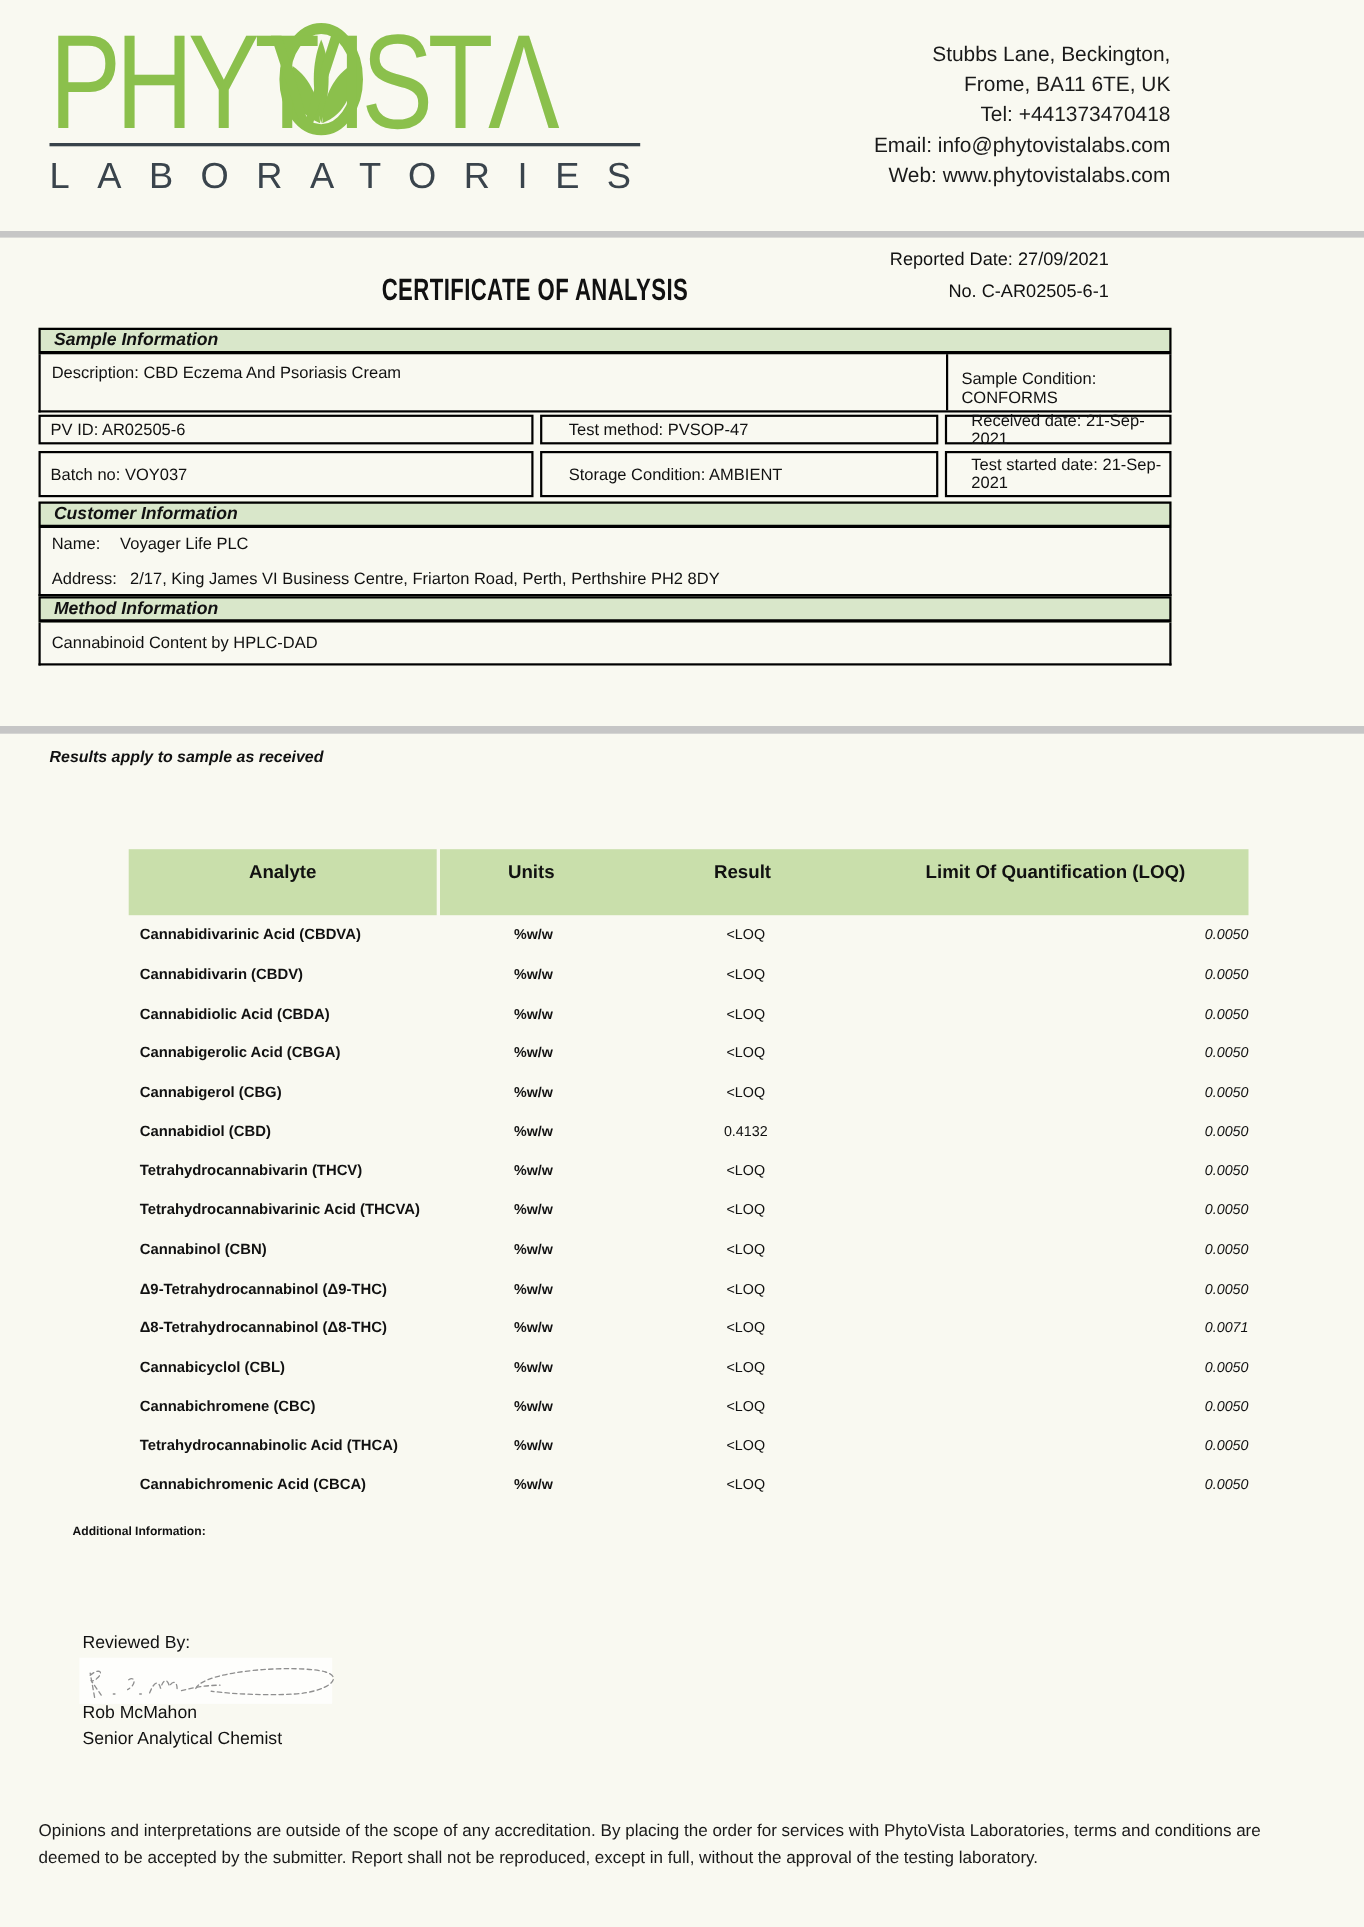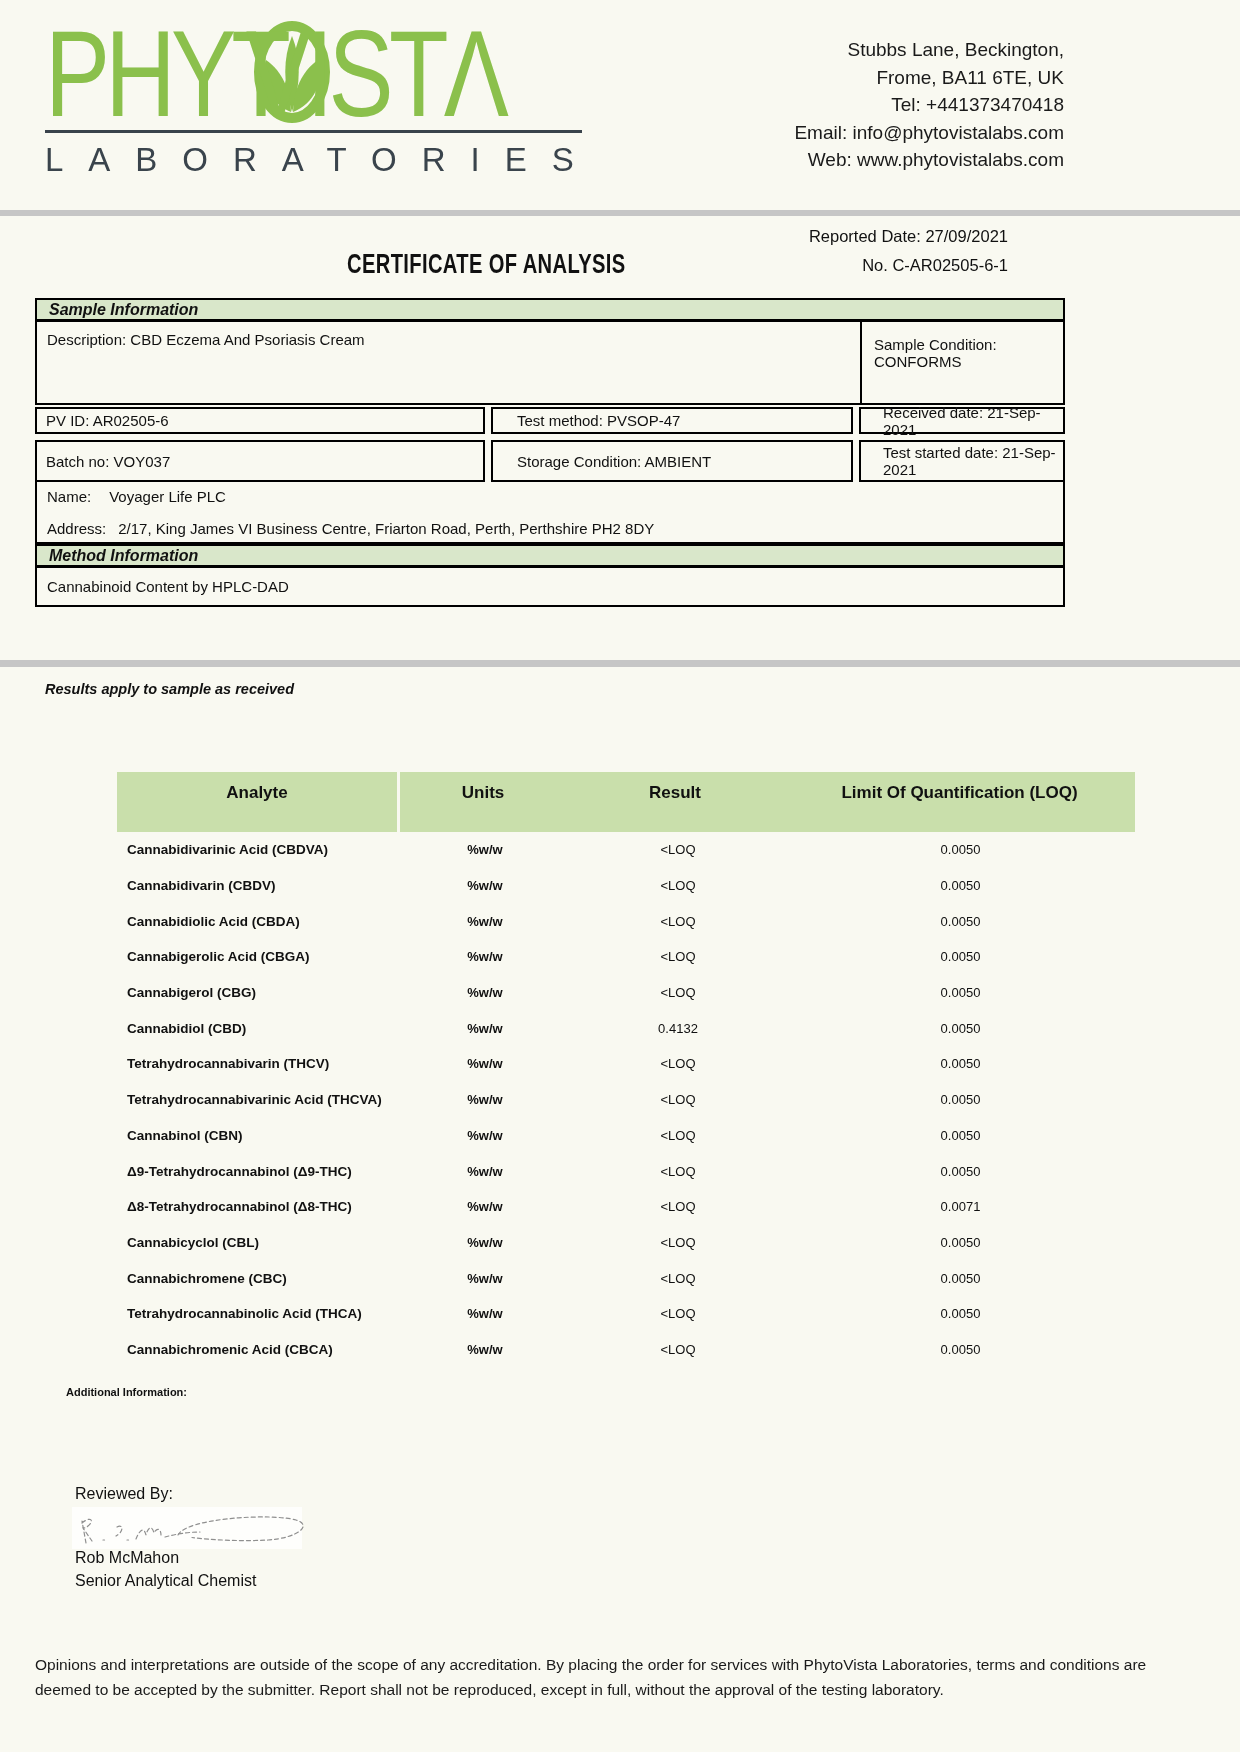--- a/index.html
+++ b/index.html
@@ -24,21 +24,21 @@
 
   
   .report-meta{position:absolute;top:222px;right:232px;text-align:right;font-size:16.5px;line-height:29px;}
   .coa-title{position:absolute;left:347px;top:248px;font-size:28px;font-weight:bold;white-space:nowrap;
              transform:scaleX(0.72);transform-origin:left top;letter-spacing:0.5px;}
 
   
   .info{position:absolute;left:35px;top:298px;width:1030px;}
   .secbar{box-sizing:border-box;height:24px;background:#D9E7CA;border:2px solid #000;border-bottom-width:3px;
           display:flex;align-items:center;padding-left:12px;font-weight:bold;font-size:16px;font-style:italic;}
-  .desc-row{box-sizing:border-box;display:flex;border:2px solid #000;border-top:0;height:83px;}
+  .desc-row{box-sizing:border-box;display:flex;border:2px solid #000;border-top:0;height:53px;}
   .desc-cell{flex:1;padding:9px 10px;font-size:15px;}
   .cond-cell{box-sizing:border-box;width:203px;border-left:2px solid #000;padding:14px 0 0 12px;font-size:15px;margin-left:24px;}
   .ids-row{display:flex;gap:6px;margin-top:2px;}
   .ids-row .cell{box-sizing:border-box;border:2px solid #000;display:flex;align-items:center;padding-left:9px;font-size:15px;}
   .ids-row .c1{width:450px;}
   .ids-row .c2{width:362px;padding-left:24px;}
   .ids-row .c3{flex:1;padding-left:22px;}
   .row-a .cell{height:27px;}
   .row-b{margin-top:6px;}
   .row-b .cell{height:42px;}
@@ -58,21 +58,21 @@
               font-weight:bold;font-size:17px;}
   .th-rest{position:relative;flex:1;background:#C9DFAB;font-weight:bold;font-size:17px;}
   .th-rest span{position:absolute;top:11px;text-align:center;}
   .th-units{left:0;width:166px;}
   .th-result{left:166px;width:218px;}
   .th-loq{left:384px;right:0;}
   .rrow{display:flex;align-items:center;height:35.7px;font-size:13px;}
   .c-analyte{box-sizing:border-box;width:283px;padding-left:10px;font-weight:bold;font-size:13.5px;}
   .c-units{width:170px;text-align:center;font-weight:bold;}
   .c-result{width:216px;text-align:center;}
-  .c-loq{width:349px;text-align:center;}
+  .c-loq{width:349px;text-align:right;font-style:italic;}
 
   
   .addl{position:absolute;left:66px;top:1386px;font-size:11px;font-weight:bold;}
   .reviewed{position:absolute;left:75px;top:1485px;font-size:16px;}
   .sig{position:absolute;left:72px;top:1505px;}
   .reviewer-name{position:absolute;left:75px;top:1549px;font-size:16px;}
   .reviewer-title{position:absolute;left:75px;top:1572px;font-size:16px;}
   .footer{position:absolute;left:35px;top:1652px;width:1168px;font-size:15.5px;line-height:25px;color:#1a1a1a;}
 </style>
 </head>
@@ -123,20 +123,21 @@
       <div class="cell c1">PV ID: AR02505-6</div>
       <div class="cell c2">Test method: PVSOP-47</div>
       <div class="cell c3">Received date: 21-Sep-2021</div>
     </div>
     <div class="ids-row row-b">
       <div class="cell c1">Batch no: VOY037</div>
       <div class="cell c2">Storage Condition: AMBIENT</div>
       <div class="cell c3">Test started date: 21-Sep-2021</div>
     </div>
 
+    <div class="secbar cust">Customer Information</div>
     <div class="cust-box">
       <div class="cust-line1">
         <span>Name:</span><span class="lbl-gap"></span><span>Voyager Life PLC</span>
       </div>
       <div class="cust-line2">
         <span>Address:</span><span class="lbl-gap" style="width:12px;"></span><span>2/17, King James VI Business Centre, Friarton Road, Perth, Perthshire PH2 8DY</span>
       </div>
     </div>
 
     <div class="secbar">Method Information</div>

